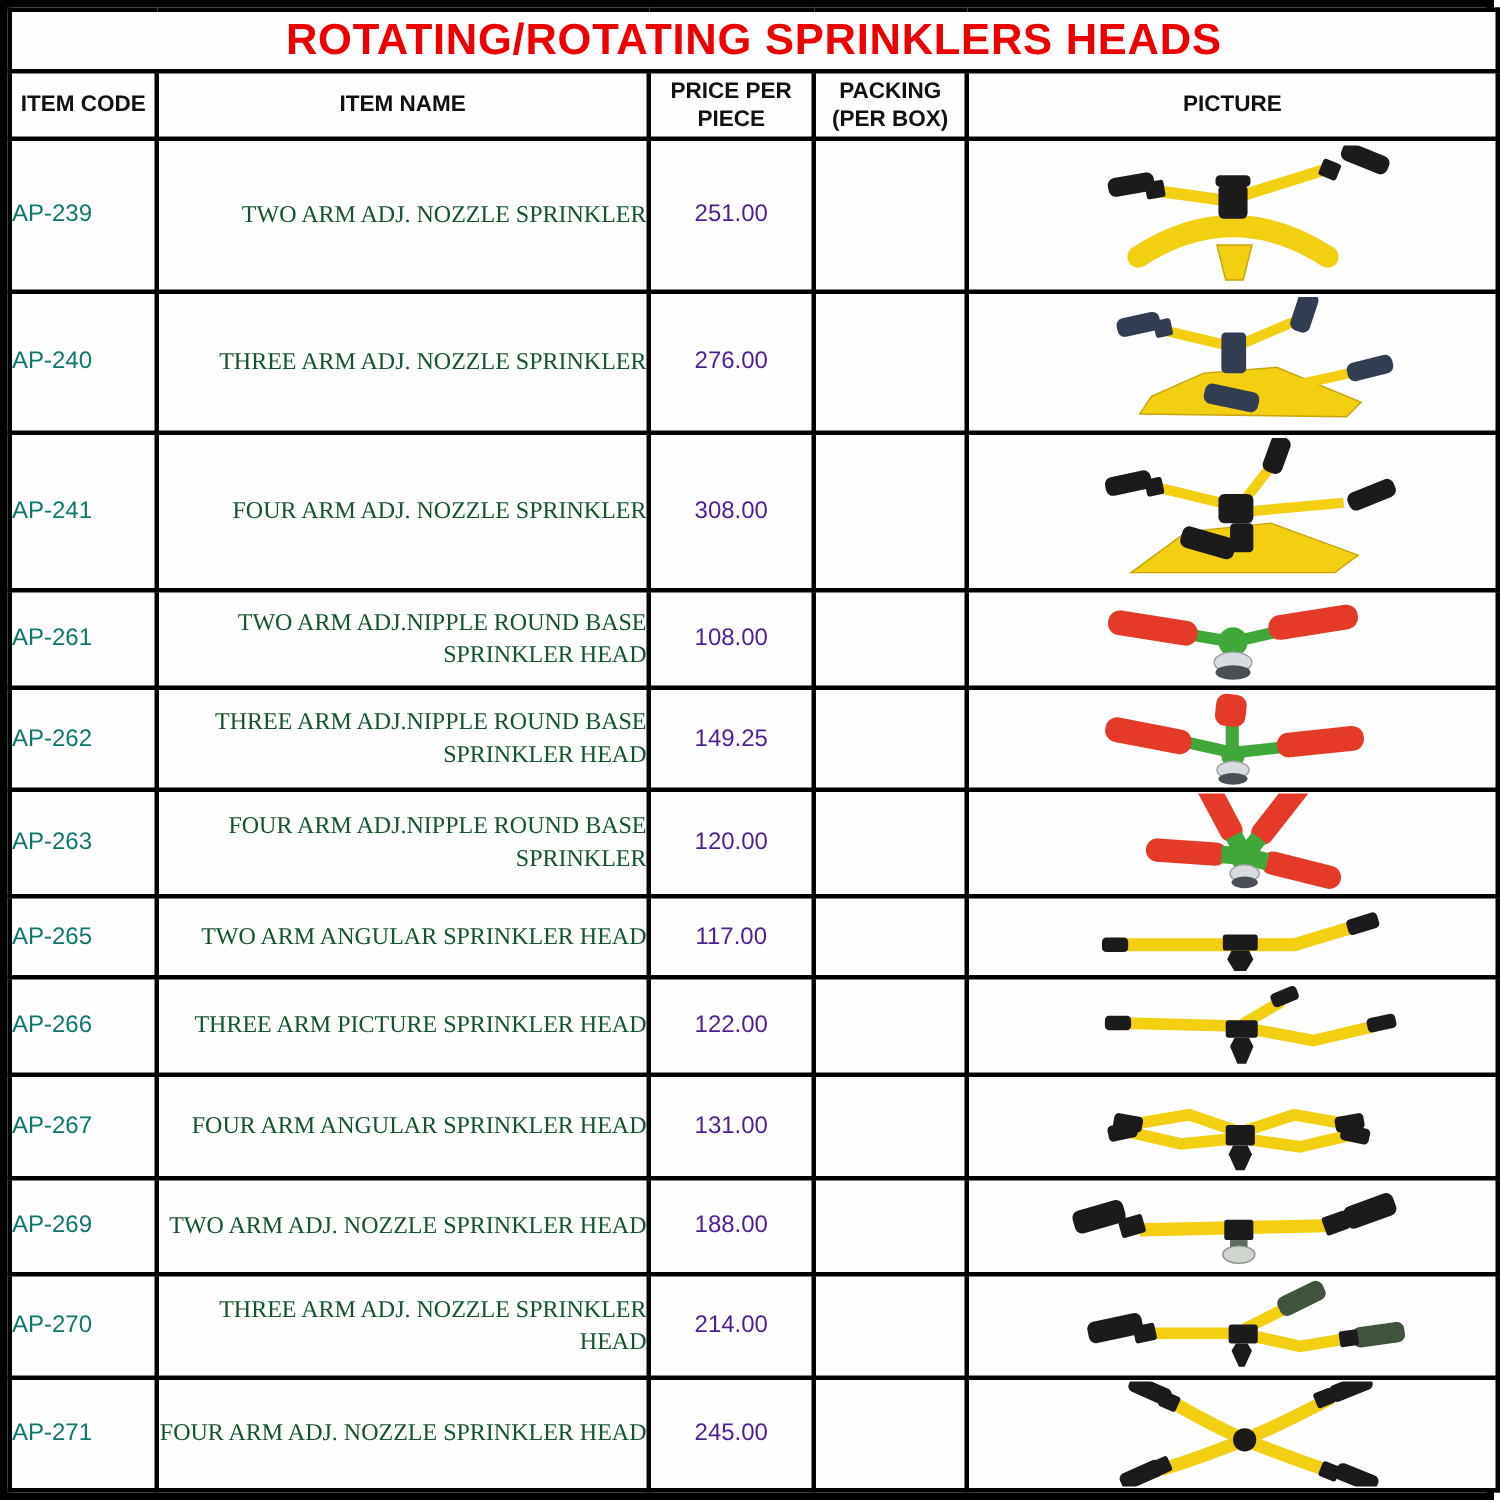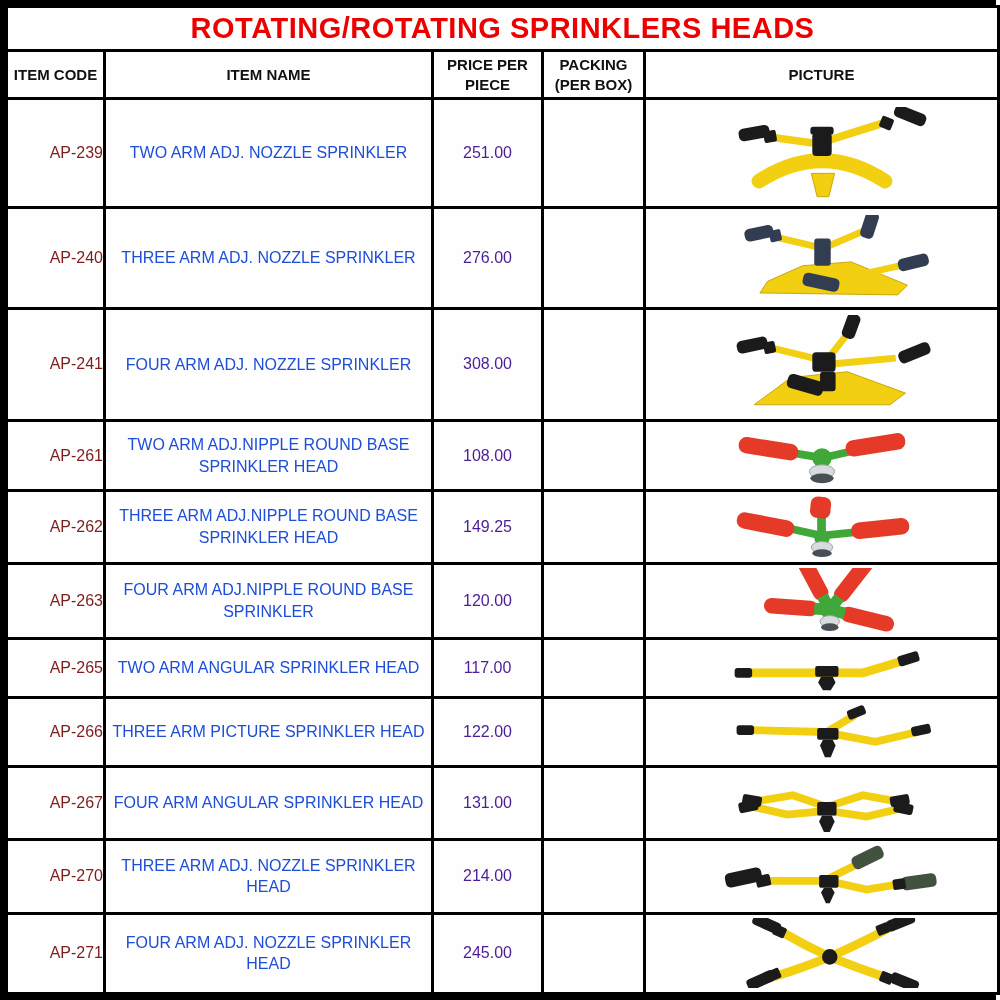--- a/index.html
+++ b/index.html
@@ -1,22 +1,22 @@
 <!DOCTYPE html>
 <html><head>
 <meta charset="utf-8">
 <style>
   html,body{margin:0;padding:0;background:#ffffff;font-family:"Liberation Sans",sans-serif;}
   .page{width:996px;height:1000px;box-sizing:border-box;border:5px solid #000;background:#fff;}
   table.catalog{width:100%;height:100%;border-collapse:collapse;table-layout:fixed;}
   table.catalog td,table.catalog th{border:3px solid #000;padding:0;vertical-align:middle;box-sizing:border-box;background:#fefefe;}
   .title-cell{height:40px;text-align:center;font-size:29px;font-weight:bold;color:#ee0000;letter-spacing:.5px;}
   .head-cell{height:44px;text-align:center;font-size:15px;font-weight:bold;color:#111;line-height:1.3;padding:2px 4px;}
-  .code-cell{text-align:right;font-size:16px;color:#7f1d1d;}
-  .name-cell{text-align:center;font-size:16px;color:#1d4ed8;padding:4px 6px 4px 8px;line-height:1.35;}
+  .code-cell{text-align:left;font-size:16px;color:#0f766e;}
+  .name-cell{text-align:right;font-size:16px;color:#14532d;padding:4px 6px 4px 8px;line-height:1.35;font-family:Liberation Serif, serif;}
   .price-cell{text-align:center;font-size:16px;color:#4c1d95;}
   .pack-cell{text-align:center;font-size:15px;color:#1a1a1a;}
   .pic-cell{text-align:center;}
   .pic-cell svg{display:block;margin:0 auto;}
   tr.r1{height:99px;}  tr.r2{height:92px;}  tr.r3{height:102px;}
   tr.r4{height:64px;}  tr.r5{height:66px;}  tr.r6{height:69px;}
   tr.r7{height:53px;}  tr.r8{height:62px;}  tr.r9{height:67px;}
   tr.r10{height:62px;} tr.r11{height:67px;} tr.r12{height:72px;}
 </style>
 </head>
@@ -225,20 +225,38 @@
         <rect x="88" y="24" width="20" height="11" rx="3" fill="#1b1b1b" transform="rotate(10 98 29)"></rect>
         <rect x="240" y="24" width="20" height="11" rx="3" fill="#1b1b1b" transform="rotate(-10 250 29)"></rect>
         <rect x="84" y="30" width="20" height="11" rx="3" fill="#1b1b1b" transform="rotate(-12 94 35)"></rect>
         <rect x="244" y="32" width="20" height="11" rx="3" fill="#1b1b1b" transform="rotate(12 254 37)"></rect>
         <rect x="165" y="31" width="20" height="14" rx="2" fill="#1b1b1b"></rect>
         <polygon points="170,45 180,45 183,51 178,62 172,62 167,51" fill="#1b1b1b"></polygon>
       </svg>
     </td>
   </tr>
 
+  <tr class="r10">
+    <td class="code-cell">AP-269</td>
+    <td class="name-cell">TWO ARM ADJ. NOZZLE SPRINKLER HEAD</td>
+    <td class="price-cell">188.00</td>
+    <td class="pack-cell"></td>
+    <td class="pic-cell">
+      <svg width="330" height="60" viewBox="0 0 340 60">
+        <line x1="106" y1="33" x2="240" y2="30" stroke="#f2cf10" stroke-width="9"></line>
+        <rect x="60" y="16" width="36" height="16" rx="5" fill="#1b1b1b" transform="rotate(-16 78 24)"></rect>
+        <rect x="92" y="24" width="17" height="13" rx="2" fill="#1b1b1b" transform="rotate(-16 100 30)"></rect>
+        <rect x="246" y="12" width="36" height="16" rx="5" fill="#1b1b1b" transform="rotate(-20 264 20)"></rect>
+        <rect x="232" y="22" width="17" height="13" rx="2" fill="#1b1b1b" transform="rotate(-20 240 28)"></rect>
+        <rect x="164" y="26" width="20" height="14" rx="2" fill="#1b1b1b"></rect>
+        <rect x="168" y="40" width="12" height="7" fill="#5a6b5e"></rect>
+        <ellipse cx="174" cy="50" rx="11" ry="6" fill="#cfd4cf" stroke="#8a938c"></ellipse>
+      </svg>
+    </td>
+  </tr>
 
   <tr class="r11">
     <td class="code-cell">AP-270</td>
     <td class="name-cell">THREE ARM ADJ. NOZZLE SPRINKLER HEAD</td>
     <td class="price-cell">214.00</td>
     <td class="pack-cell"></td>
     <td class="pic-cell">
       <svg width="330" height="64" viewBox="0 0 340 64">
         <line x1="108" y1="37" x2="174" y2="37" stroke="#f2cf10" stroke-width="8"></line>
         <line x1="178" y1="34" x2="206" y2="20" stroke="#f2cf10" stroke-width="8"></line>

